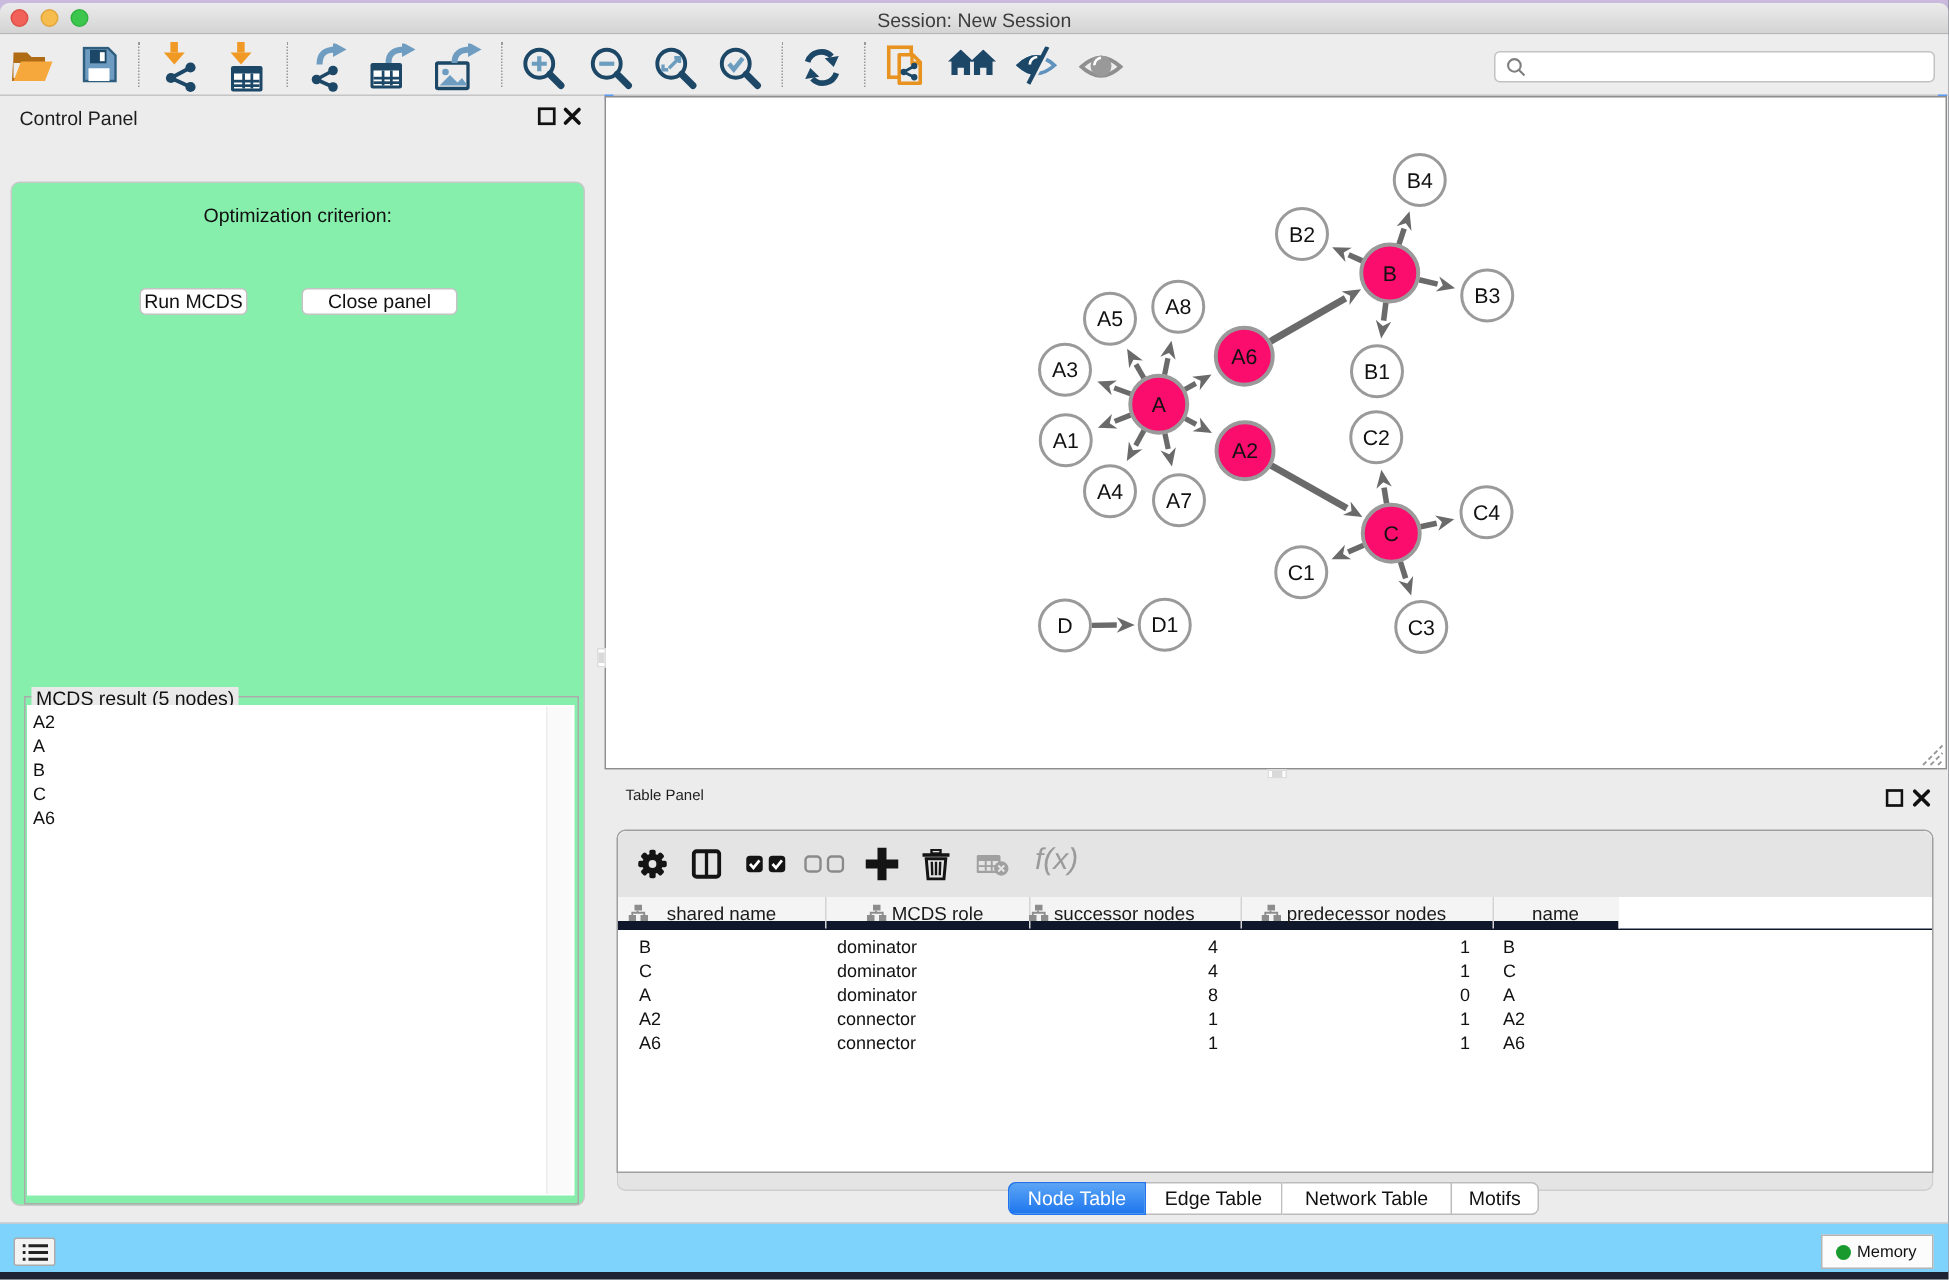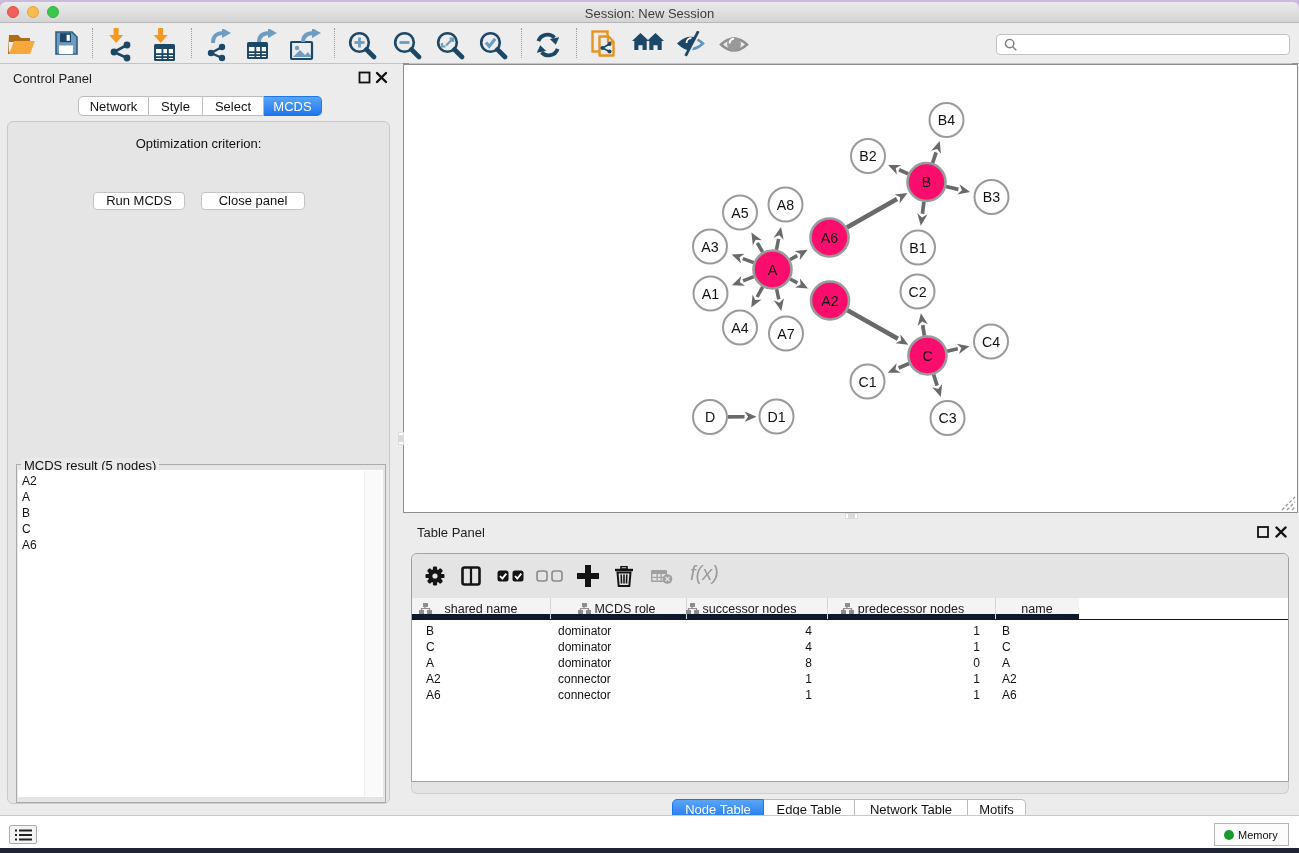--- a/index.html
+++ b/index.html
@@ -11,50 +11,50 @@
 #toolbar{left:0;top:23px;width:1299px;height:40px;background:#ededed;border-bottom:1px solid #c4c4c4;}
 .sep{top:5px;height:30px;width:0;border-left:1px dotted #999;}
 .tbi{position:absolute;top:0;}
 #searchbox{left:996px;top:11px;width:294px;height:21px;background:#fff;border:1px solid #c2c2c2;border-radius:4px;box-sizing:border-box;}
 #cpanel{left:0;top:63px;width:397px;height:752px;}
 #cp-title{left:13px;top:8px;font-size:13px;color:#1d1d1d;}
 .tab{position:absolute;top:0;height:20px;box-sizing:border-box;background:#fff;border:1px solid #bcbcbc;border-left:none;font-size:13px;color:#111;text-align:center;line-height:19px;}
 .tab.first{border-left:1px solid #bcbcbc;border-radius:5px 0 0 5px;}
 .tab.last{border-radius:0 5px 5px 0;}
 .sel{background:linear-gradient(#5ba5f6,#1e76ee) !important;color:#fff !important;border-color:#1e76ee !important;}
-#cp-body{left:7px;top:58px;width:383px;height:683px;background:#e5e5e5;border:1px solid #c9c9c9;border-radius:6px;box-sizing:border-box;}
+#cp-body{left:7px;top:58px;width:383px;height:683px;background:#86efac;border:1px solid #c9c9c9;border-radius:6px;box-sizing:border-box;}
 #opt-label{left:0;top:14px;width:381px;text-align:center;font-size:13px;color:#111;}
 #dropdown{left:35px;top:38px;width:312px;height:20px;background:#fff;border:1px solid #b9b9b9;border-radius:4px;box-sizing:border-box;}
 #dd-text{left:11px;top:2px;font-size:13px;color:#111;}
 #dd-btn{right:-1px;top:-1px;width:16px;height:20px;background:linear-gradient(#58a3f6,#1f74ed);border-radius:0 4px 4px 0;}
 .btn{position:absolute;height:18px;background:#fff;border:1px solid #c3c3c3;border-radius:4px;box-sizing:border-box;font-size:13px;color:#111;text-align:center;line-height:16px;}
 #fieldset{left:8px;top:337px;width:370px;height:346px;}
 #fs-border{left:0;top:5px;width:370px;height:339px;border:1px solid #ababab;box-sizing:border-box;}
 #fs-label{left:5px;top:-1px;background:#e9e9e9;padding:0 3px;font-size:13px;color:#111;}
 #fs-list{left:2px;top:11px;width:365px;height:327px;background:#fff;}
 #fs-scroll{right:2px;top:1px;width:16px;height:325px;background:#fafafa;border-left:1px solid #ededed;}
 .li{position:absolute;left:4px;font-size:12px;color:#111;}
 #netwin{left:403px;top:64px;width:895px;height:449px;background:#fff;border:1px solid #8e8e8e;box-sizing:border-box;}
 #nw-title{left:0;top:0;width:893px;height:23px;background:linear-gradient(#ececec,#d0d0d0);border-bottom:1px solid #ababab;}
 .tl2{width:11px;height:11px;border-radius:50%;top:6px;box-sizing:border-box;}
 #nw-text{left:0;top:4px;width:893px;text-align:center;font-size:13px;color:#141414;}
 #lefttab{left:398px;top:432px;width:6px;height:13px;background:#fff;border:1px solid #dcdcdc;box-sizing:border-box;}
 #lefttab2{left:399px;top:435px;width:4px;height:7px;background:#d9d9d9;}
 #bottab{left:845px;top:513px;width:13px;height:6px;background:#fff;border:1px solid #dcdcdc;box-sizing:border-box;}
 #bottab2{left:848px;top:514px;width:7px;height:4px;background:#d9d9d9;}
 #tpanel{left:397px;top:518px;width:902px;height:297px;}
-#tp-title{left:20px;top:7px;font-size:13px;color:#1d1d1d;}
+#tp-title{left:20px;top:7px;font-size:10px;color:#1d1d1d;}
 #tp-box{left:14px;top:35px;width:878px;height:229px;background:#fff;border:1px solid #9f9f9f;border-radius:6px 6px 0 0;box-sizing:border-box;}
 #tp-toolbar{left:0;top:0;width:876px;height:44px;background:#e4e4e4;border-radius:6px 6px 0 0;}
 #tp-header{left:0;top:44px;width:876px;height:22px;background:#f4f4f4;border-bottom:6px solid #0f172a;box-sizing:border-box;}
 .hcell{position:absolute;top:0;height:21px;border-right:1px solid #d4d4d4;}
 .hlabel{position:absolute;top:4px;width:100%;text-align:center;font-size:12.5px;color:#1a1a1a;}
 .cell{position:absolute;font-size:12px;color:#111;white-space:nowrap;}
-.ttab{position:absolute;height:22px;box-sizing:border-box;background:#fff;border:1px solid #bcbcbc;border-left:none;font-size:13px;color:#111;text-align:center;line-height:20px;margin-top:11px;}
-#statusbar{left:0;top:815px;width:1299px;height:32px;background:#ffffff;border-top:1px solid #c9c9c9;}
+.ttab{position:absolute;height:22px;box-sizing:border-box;background:#fff;border:1px solid #bcbcbc;border-left:none;font-size:13px;color:#111;text-align:center;line-height:20px;}
+#statusbar{left:0;top:815px;width:1299px;height:32px;background:#7dd3fc;border-top:1px solid #c9c9c9;}
 #memory{left:1214px;top:7px;width:75px;height:23px;background:#fcfcfc;border:1px solid #b4b4b4;box-sizing:border-box;font-size:11px;color:#111;}
 #listbtn{left:9px;top:9px;width:28px;height:19px;background:#f3f3f3;border:1px solid #ababab;box-sizing:border-box;border-radius:2px;}
 </style></head>
 <body>
 <div class="abs" id="appwin"></div>
 <div class="abs" id="topstrip"></div>
 <div class="abs" id="titlebar">
   <div class="abs tl" style="left:7px;background:#f2605a;border:1px solid #dd4f46;"></div>
   <div class="abs tl" style="left:27px;background:#f6bd4e;border:1px solid #e2a53c;"></div>
   <div class="abs tl" style="left:47px;background:#3dc64e;border:1px solid #2fb33f;"></div>
@@ -226,29 +226,23 @@
     </div>
 </div>
 <div class="abs" id="cpanel">
   <div class="abs" id="cp-title">Control Panel</div>
   <svg class="abs" style="left:358px;top:8px;" width="13" height="13" viewBox="0 0 13 13">
       <rect x="1.5" y="1.5" width="10" height="10" fill="none" stroke="#111" stroke-width="1.8"></rect>
     </svg>
     <svg class="abs" style="left:375px;top:8px;" width="13" height="13" viewBox="0 0 13 13">
       <path d="M2 2 L11 11 M11 2 L2 11" stroke="#111" stroke-width="2.4" stroke-linecap="round"></path>
     </svg>
-  <div class="abs" style="left:0;top:33px;width:397px;height:20px;">
-    <div class="tab first" style="left:78px;width:71px;">Network</div>
-    <div class="tab" style="left:149px;width:54px;">Style</div>
-    <div class="tab" style="left:203px;width:61px;">Select</div>
-    <div class="tab last sel" style="left:264px;width:58px;">MCDS</div>
-  </div>
   <div class="abs" id="cp-body">
     <div class="abs" id="opt-label">Optimization criterion:</div>
-    <div class="btn" style="left:85px;top:70px;width:92px;">Run MCDS</div>
+    <div class="btn" style="left:85px;top:70px;width:72px;">Run MCDS</div>
     <div class="btn" style="left:193px;top:70px;width:104px;">Close panel</div>
     <div class="abs" id="fieldset">
       <div class="abs" id="fs-border"></div>
       <div class="abs" id="fs-label">MCDS result (5 nodes)</div>
       <div class="abs" id="fs-list">
         <div class="abs" id="fs-scroll"></div>
         <div class="li" style="top:4px;">A2</div>
         <div class="li" style="top:20px;">A</div>
         <div class="li" style="top:36px;">B</div>
         <div class="li" style="top:52px;">C</div>

